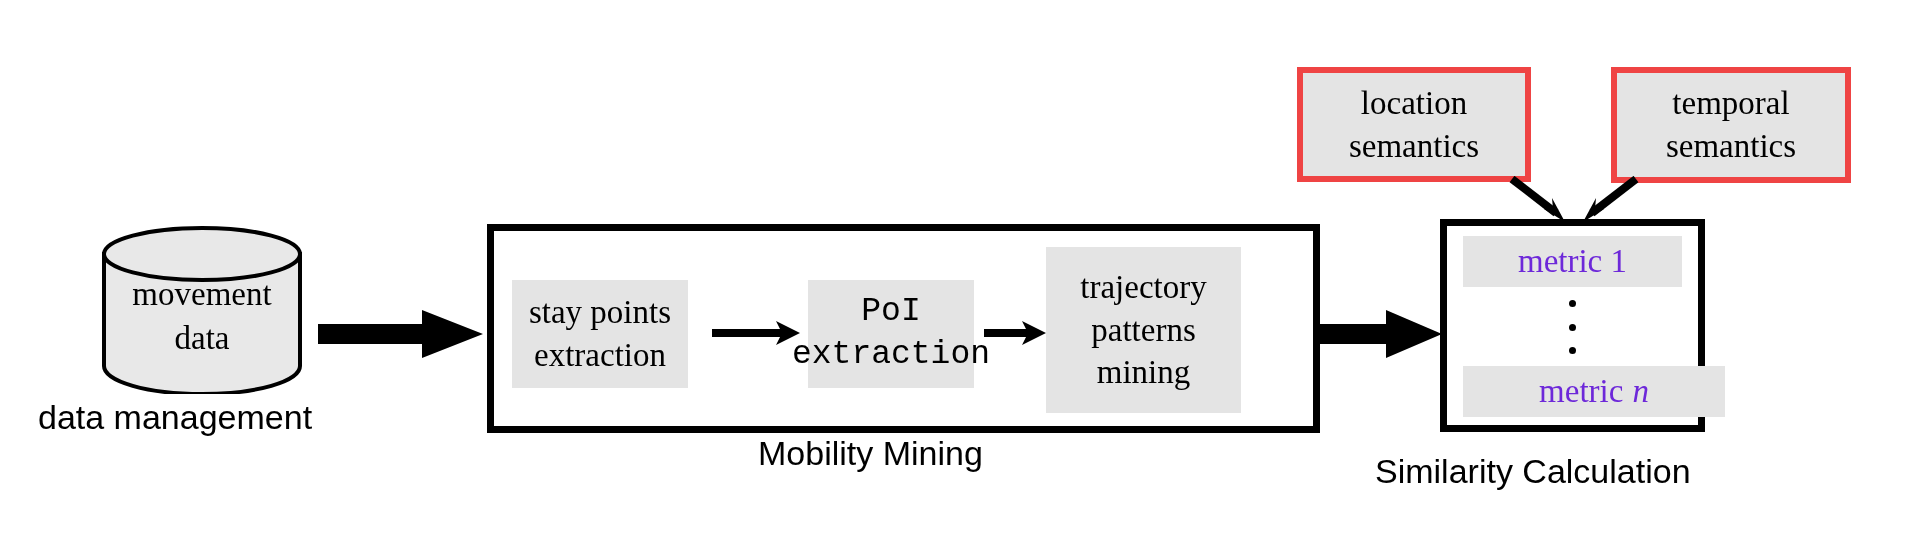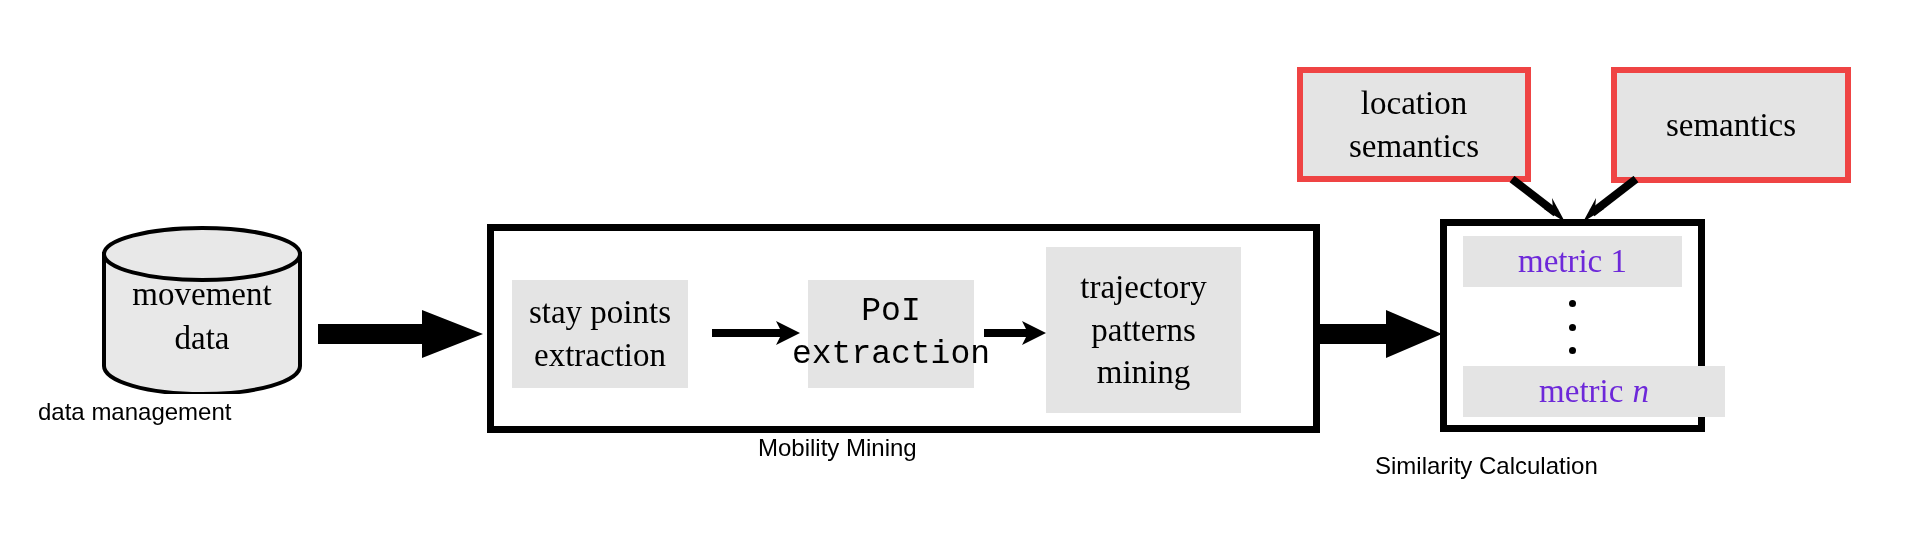--- a/index.html
+++ b/index.html
@@ -38,21 +38,21 @@
     font-family: "Liberation Serif", serif;
     font-size: 33px;
     line-height: 1.32;
     color: #000;
     text-align: center;
     pointer-events: none;
   }
 
   .section-caption {
     font-family: "Liberation Sans", sans-serif;
-    font-size: 24px;
+    font-size: 34px;
     color: #000;
     white-space: nowrap;
   }
 
   
   .thick-arrow svg { display: block; }
 
   
   #mobility-box {
     left: 487px;
@@ -241,20 +241,21 @@
   </div>
 
   <div class="abs section-caption" style="left:758px; top:434px;">Mobility Mining</div>
 
   <div class="abs semantics-box" id="box-location">
     <span>location</span>
     <span>semantics</span>
   </div>
 
   <div class="abs semantics-box" id="box-temporal">
+    <span>temporal</span>
     <span>semantics</span>
   </div>
 
   <div class="abs diag-arrow" style="left:1508px; top:176px;">
     <svg width="70" height="48" viewBox="0 0 70 48">
       <line x1="4" y1="3" x2="48" y2="37" stroke="#000" stroke-width="8"></line>
       <polygon points="57,46 36,33 45,33 44,22" fill="#000"></polygon>
     </svg>
   </div>
   <div class="abs diag-arrow" style="left:1570px; top:176px;">

